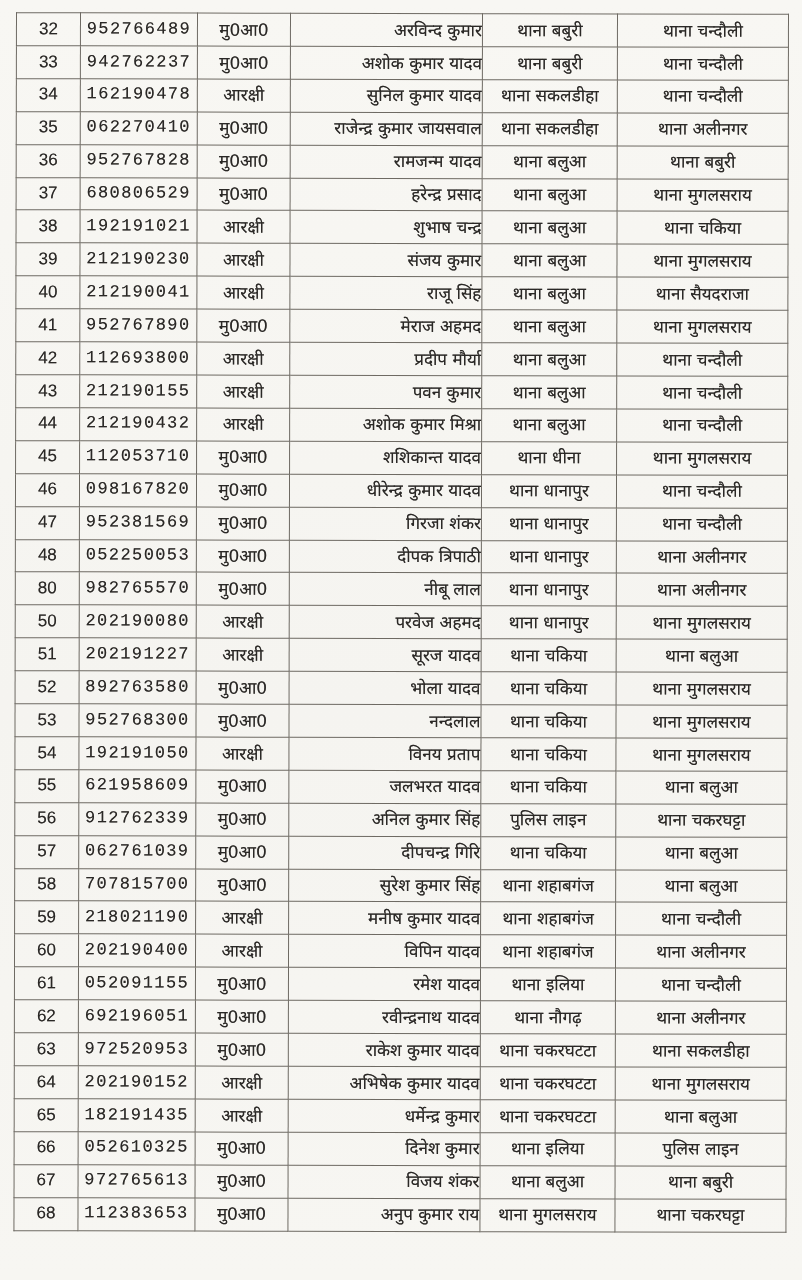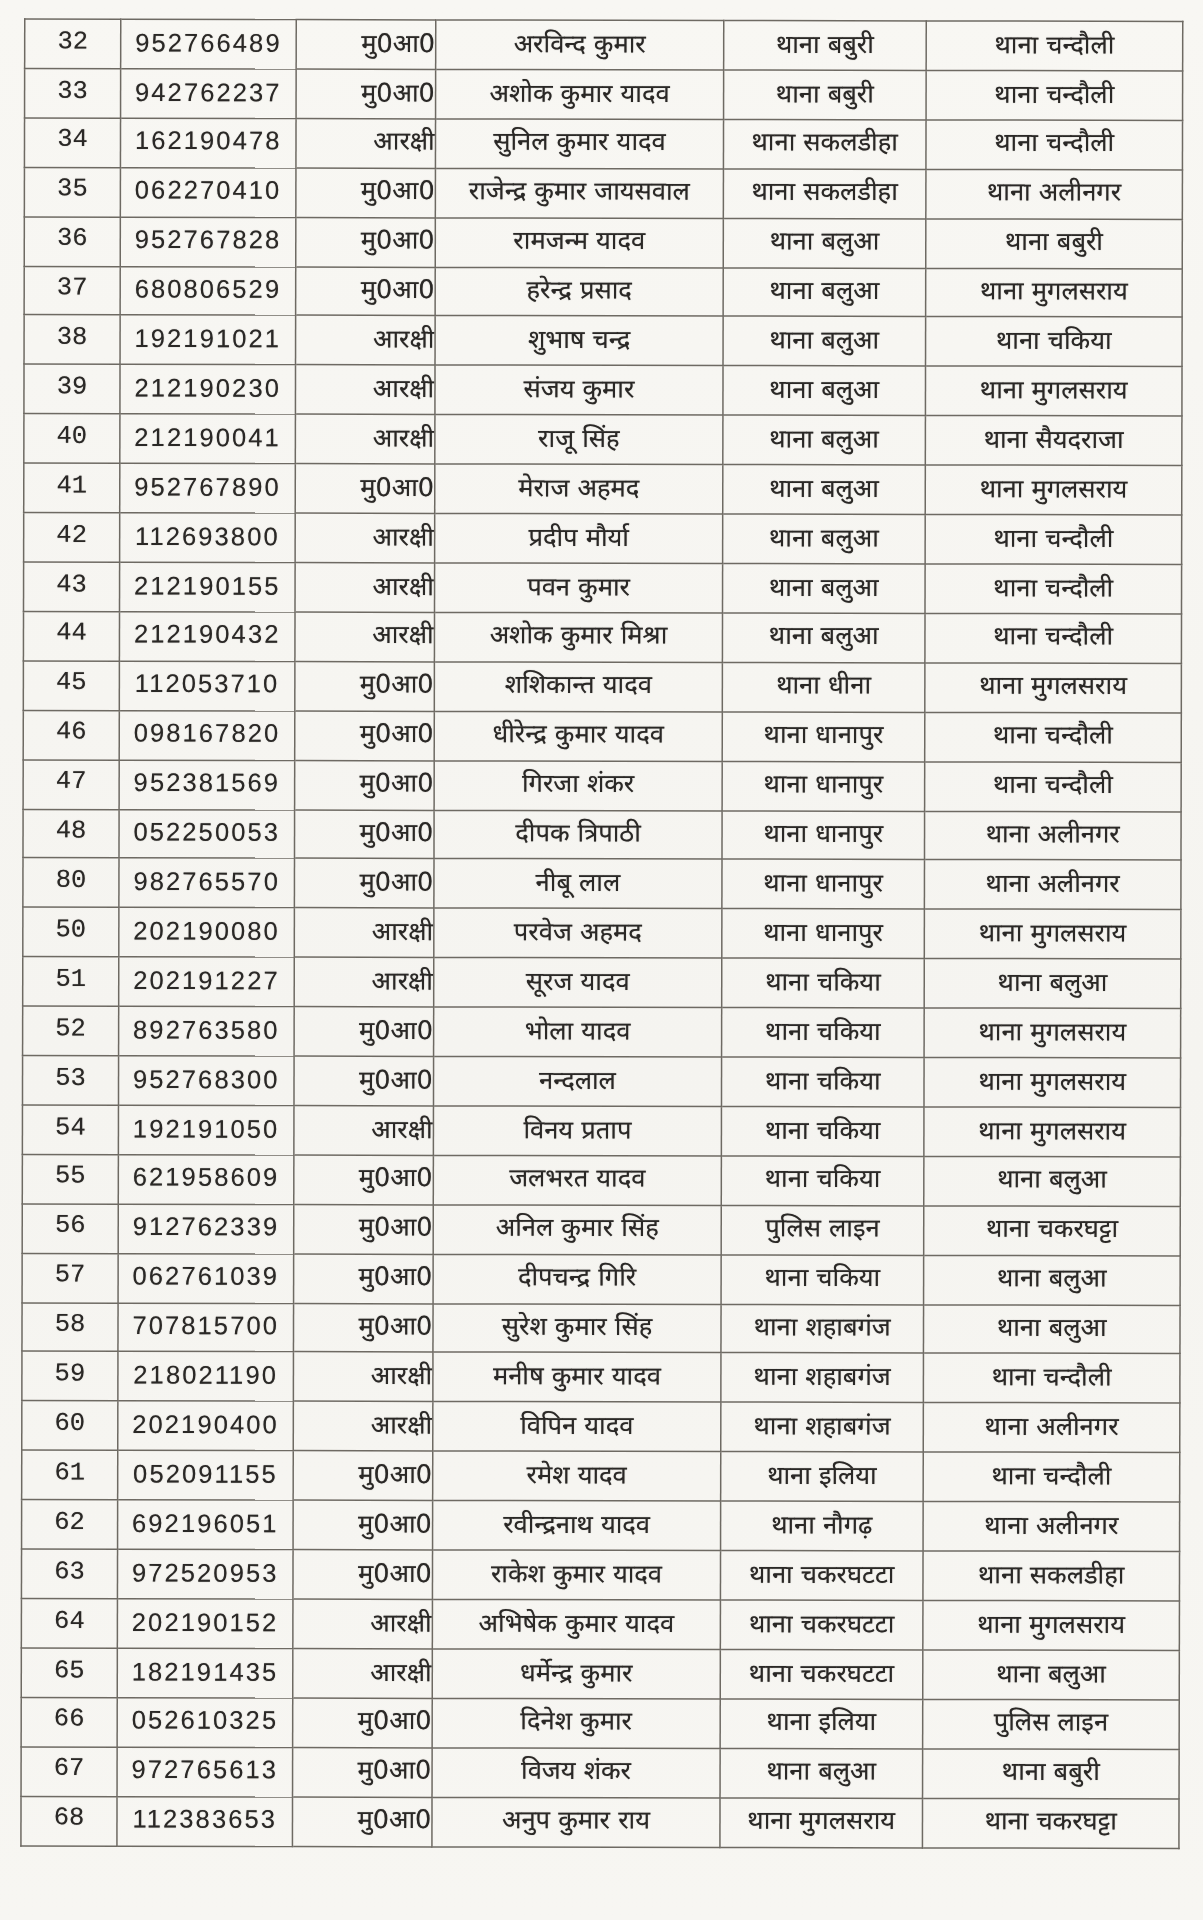--- a/index.html
+++ b/index.html
@@ -34,36 +34,36 @@
     padding: 0;
     vertical-align: middle;
     color: #2a2826;
     font-size: 17px;
     line-height: 1.1;
     white-space: nowrap;
     overflow: hidden;
     text-shadow: 0 0 0.6px rgba(52, 48, 44, 0.55);
   }
   td.c-sl {
-    font-family: Liberation Mono, monospace;
+    font-family: Liberation Sans, sans-serif;
     font-size: 18.5px;
     text-align: center;
   }
   td.c-pno {
-    font-family: Liberation Sans, sans-serif;
+    font-family: Liberation Mono, monospace;
     font-size: 18.5px;
     letter-spacing: 1.4px;
     text-align: center;
   }
   td.c-rank {
+    text-align: center;
+    font-size: 16px;
+  }
+  td.c-name {
     text-align: right;
-    font-size: 16px;
-  }
-  td.c-name {
-    text-align: center;
     padding-left: 10px;
   }
   td.c-from, td.c-to {
     text-align: center;
   }
 </style>
 </head>
 <body>
 
 <div class="page">

